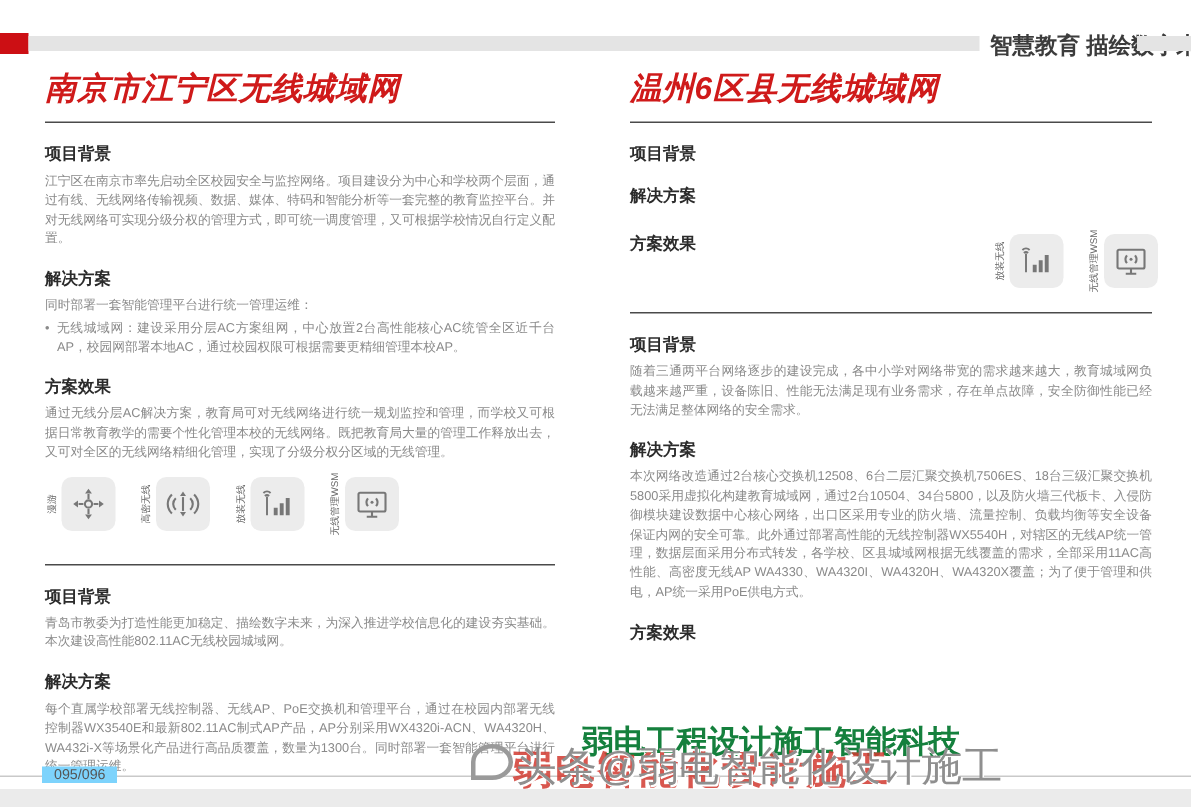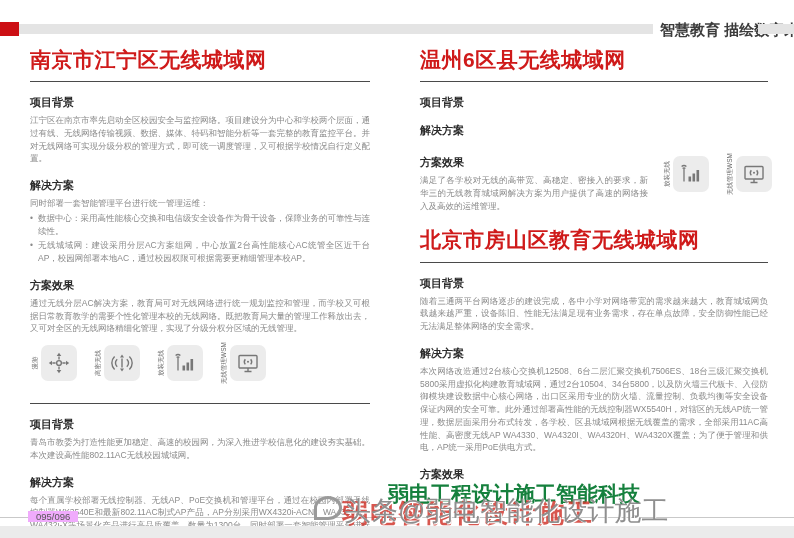--- a/index.html
+++ b/index.html
@@ -11,42 +11,42 @@
   .topbar .redsq{position:absolute;left:0;top:0;width:19px;height:14px;background:#cc0f14;}
   .topbar .graybar{position:absolute;left:19px;top:2px;width:634px;height:10px;background:#e4e4e4;}
   .topbar .slogan{position:absolute;left:660px;top:-1px;width:92px;font-size:15px;font-weight:bold;color:#3c3c3c;white-space:nowrap;}
   .topbar .graybar2{position:absolute;left:758px;top:2px;width:36px;height:10px;background:#e4e4e4;}
 
   
   .col{position:absolute;top:48px;}
   .col.left{left:30px;width:340px;}
   .col.right{left:420px;width:348px;}
 
-  h1.sec-title{margin:0;padding:0;font-size:21px;line-height:1.15;color:#cf1a1a;font-weight:bold;letter-spacing:.5px;}
+  h1.sec-title{margin:0;padding:0;font-size:21px;line-height:1.15;color:#cf1a1a;font-weight:bold;letter-spacing:.5px;font-style:italic;}
   .title-rule{height:1px;background:#4a4a4a;margin:9px 0 0 0;}
   h2.block-h{margin:13px 0 4px 0;font-size:11px;color:#2b2b2b;font-weight:bold;}
   p.body{margin:0;font-size:8.5px;line-height:1.5;color:#8a8a8a;text-align:justify;}
   .bullet{position:relative;padding-left:8px;font-size:8.5px;line-height:1.5;color:#8a8a8a;text-align:justify;margin-top:2px;}
   .bullet::before{content:"•";position:absolute;left:0;top:0;color:#8a8a8a;}
 
   
   .icon-row{display:flex;align-items:flex-start;gap:16px;margin-top:10px;}
   .icon-group{display:flex;align-items:center;}
   .vlabel{width:9px;height:36px;position:relative;flex:0 0 auto;}
   .vlabel i{position:absolute;left:50%;top:50%;transform:translate(-50%,-50%) rotate(-90deg);font-style:normal;font-size:6.5px;color:#666;white-space:nowrap;letter-spacing:0;}
   .tile{width:36px;height:36px;background:#ececec;border-radius:7px;display:flex;align-items:center;justify-content:center;margin-left:2px;}
   .tile svg{width:24px;height:24px;}
 
   .effect-flex{display:flex;align-items:flex-start;}
   .effect-flex .txt{flex:0 0 auto;}
   .effect-flex .icon-row{margin-top:14px;margin-left:14px;}
 
   
   .footer-line{position:absolute;left:0;top:517px;width:794px;height:1px;background:#c9c9c9;}
-  .page-num{position:absolute;left:28px;top:511px;background:#f0abfc;padding:0 8px;font-size:9.5px;color:#555;}
+  .page-num{position:absolute;left:28px;top:511px;background:#7dd3fc;padding:0 8px;font-size:9.5px;color:#555;}
   .bottom-strip{position:absolute;left:0;top:526px;width:794px;height:12px;background:#ebebeb;}
 
   
   .watermark{position:absolute;left:270px;top:480px;width:524px;height:52px;pointer-events:none;}
   .wm1{position:absolute;left:118px;top:0px;font-size:21px;font-weight:bold;color:#15803d;white-space:nowrap;}
   .wm-red{position:absolute;left:72px;top:16px;font-size:26px;font-weight:bold;color:#d23a31;opacity:.85;white-space:nowrap;letter-spacing:2px;}
   .wm2{position:absolute;left:74px;top:13px;font-size:27px;font-weight:normal;color:#8f8f8f;white-space:nowrap;text-shadow:1px 1px 0 #fff;}
   .wm-logo{position:absolute;left:44px;top:16px;width:24px;height:22px;}
   .wm-logo .bubble{position:absolute;left:0;top:0;width:22px;height:18px;border:3px solid #9a9a9a;border-radius:50% 50% 50% 0;}
 </style>
@@ -119,21 +119,20 @@
 
     <div>
       <h1 class="sec-title">南京市江宁区无线城域网</h1>
       <div class="title-rule"></div>
 
       <h2 class="block-h">项目背景</h2>
       <p class="body">江宁区在南京市率先启动全区校园安全与监控网络。项目建设分为中心和学校两个层面，通过有线、无线网络传输视频、数据、媒体、特码和智能分析等一套完整的教育监控平台。并对无线网络可实现分级分权的管理方式，即可统一调度管理，又可根据学校情况自行定义配置。</p>
 
       <h2 class="block-h">解决方案</h2>
       <p class="body">同时部署一套智能管理平台进行统一管理运维：</p>
-      <div class="bullet">数据中心：采用高性能核心交换和电信级安全设备作为骨干设备，保障业务的可靠性与连续性。</div>
       <div class="bullet">无线城域网：建设采用分层AC方案组网，中心放置2台高性能核心AC统管全区近千台AP，校园网部署本地AC，通过校园权限可根据需要更精细管理本校AP。</div>
 
       <h2 class="block-h">方案效果</h2>
       <p class="body">通过无线分层AC解决方案，教育局可对无线网络进行统一规划监控和管理，而学校又可根据日常教育教学的需要个性化管理本校的无线网络。既把教育局大量的管理工作释放出去，又可对全区的无线网络精细化管理，实现了分级分权分区域的无线管理。</p>
 
       <div class="icon-row">
         <div class="icon-group">
           <span class="vlabel">
               <i>漫游</i>
             </span>
@@ -173,42 +172,41 @@
               </svg>
             </span>
         </div>
       </div>
     </div>
 
     <div style="margin-top:22px">
       <div class="title-rule"></div>
 
       <h2 class="block-h">项目背景</h2>
-      <p class="body">青岛市教委为打造性能更加稳定、高速的校园网，为深入推进学校信息化的建设夯实基础。本次建设高性能802.11AC无线校园城域网。</p>
+      <p class="body">青岛市教委为打造性能更加稳定、描绘数字未来，为深入推进学校信息化的建设夯实基础。本次建设高性能802.11AC无线校园城域网。</p>
 
       <h2 class="block-h">解决方案</h2>
       <p class="body">每个直属学校部署无线控制器、无线AP、PoE交换机和管理平台，通过在校园内部署无线控制器WX3540E和最新802.11AC制式AP产品，AP分别采用WX4320i-ACN、WA4320H、WA432i-X等场景化产品进行高品质覆盖，数量为1300台。同时部署一套智能管理平台进行统一管理运维。</p>
 
     </div>
   </div>
 
   <div class="col right">
 
     <div>
       <h1 class="sec-title">温州6区县无线城域网</h1>
       <div class="title-rule"></div>
 
       <h2 class="block-h">项目背景</h2>
 
       <h2 class="block-h">解决方案</h2>
 
       <div class="effect-flex">
         <div class="txt" style="width:228px">
           <h2 class="block-h">方案效果</h2>
-          <p class="body">满足了各学校对无线的高带宽、高稳定、密接入的要求，新华三的无线教育城域网解决方案为用户提供了高速的网络接入及高效的运维管理。</p>
         </div>
         <div class="icon-row">
           <div class="icon-group">
             <span class="vlabel">
                 <i>放装无线</i>
               </span>
             <span class="tile">
                 <svg viewBox="0 0 24 24">
                   <use href="#ic-bars"></use>
                 </svg>
@@ -222,21 +220,20 @@
                 <svg viewBox="0 0 24 24">
                   <use href="#ic-wsm"></use>
                 </svg>
               </span>
           </div>
         </div>
       </div>
     </div>
 
     <div style="margin-top:16px">
-      <h1 class="sec-title">北京市房山区教育无线城域网</h1>
       <div class="title-rule"></div>
 
       <h2 class="block-h">项目背景</h2>
       <p class="body">随着三通两平台网络逐步的建设完成，各中小学对网络带宽的需求越来越大，教育城域网负载越来越严重，设备陈旧、性能无法满足现有业务需求，存在单点故障，安全防御性能已经无法满足整体网络的安全需求。</p>
 
       <h2 class="block-h">解决方案</h2>
       <p class="body">本次网络改造通过2台核心交换机12508、6台二层汇聚交换机7506ES、18台三级汇聚交换机5800采用虚拟化构建教育城域网，通过2台10504、34台5800，以及防火墙三代板卡、入侵防御模块建设数据中心核心网络，出口区采用专业的防火墙、流量控制、负载均衡等安全设备保证内网的安全可靠。此外通过部署高性能的无线控制器WX5540H，对辖区的无线AP统一管理，数据层面采用分布式转发，各学校、区县城域网根据无线覆盖的需求，全部采用11AC高性能、高密度无线AP WA4330、WA4320I、WA4320H、WA4320X覆盖；为了便于管理和供电，AP统一采用PoE供电方式。</p>
 
       <h2 class="block-h">方案效果</h2>
 

